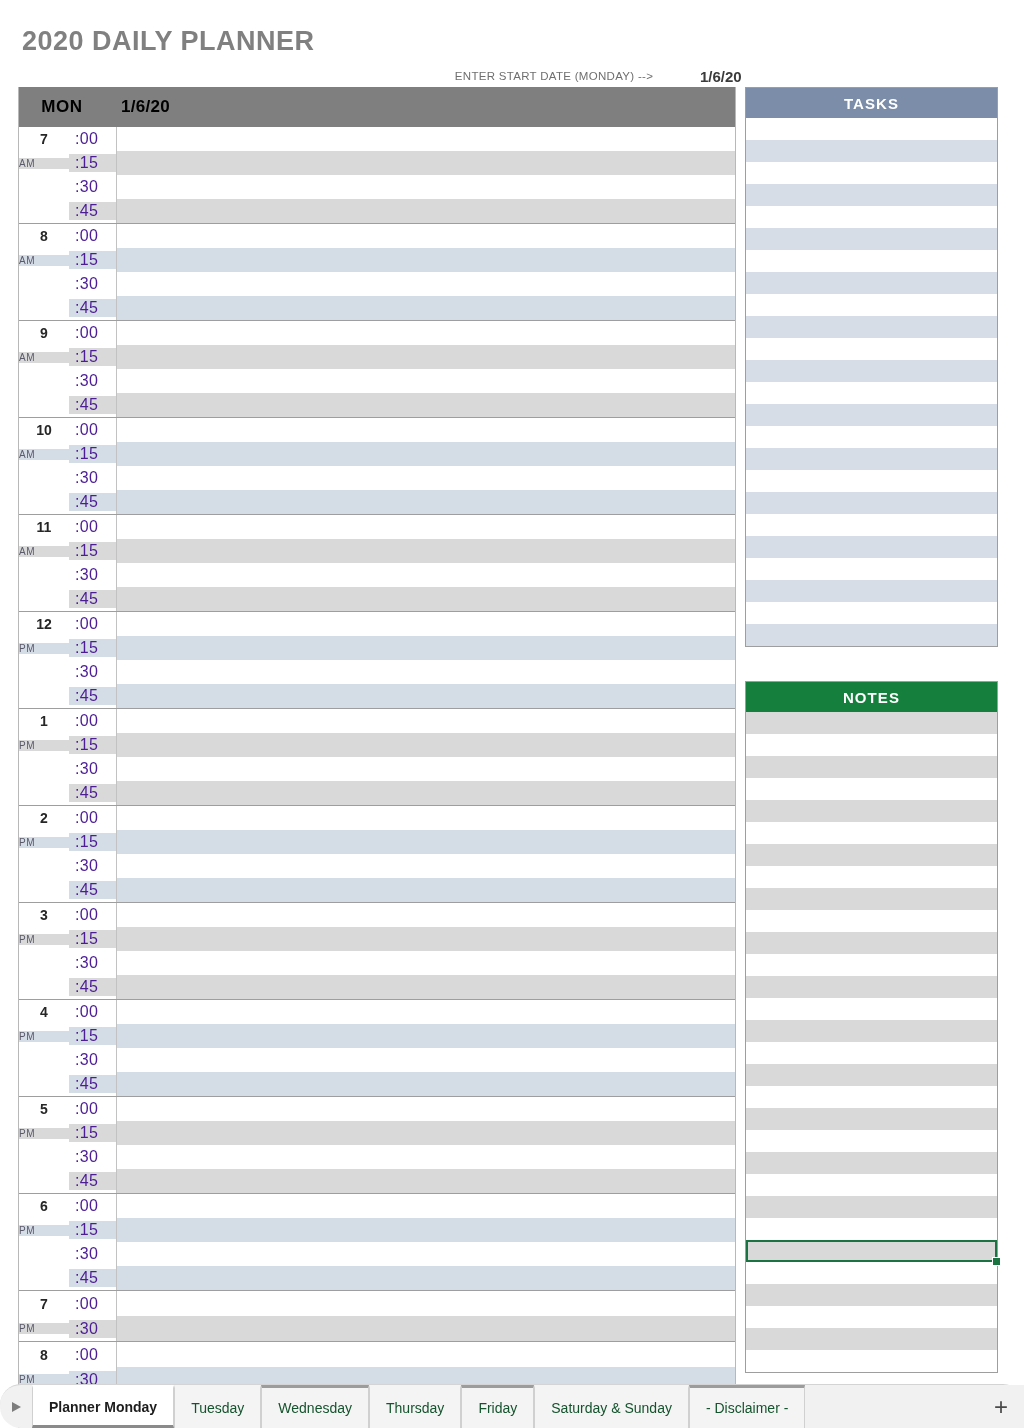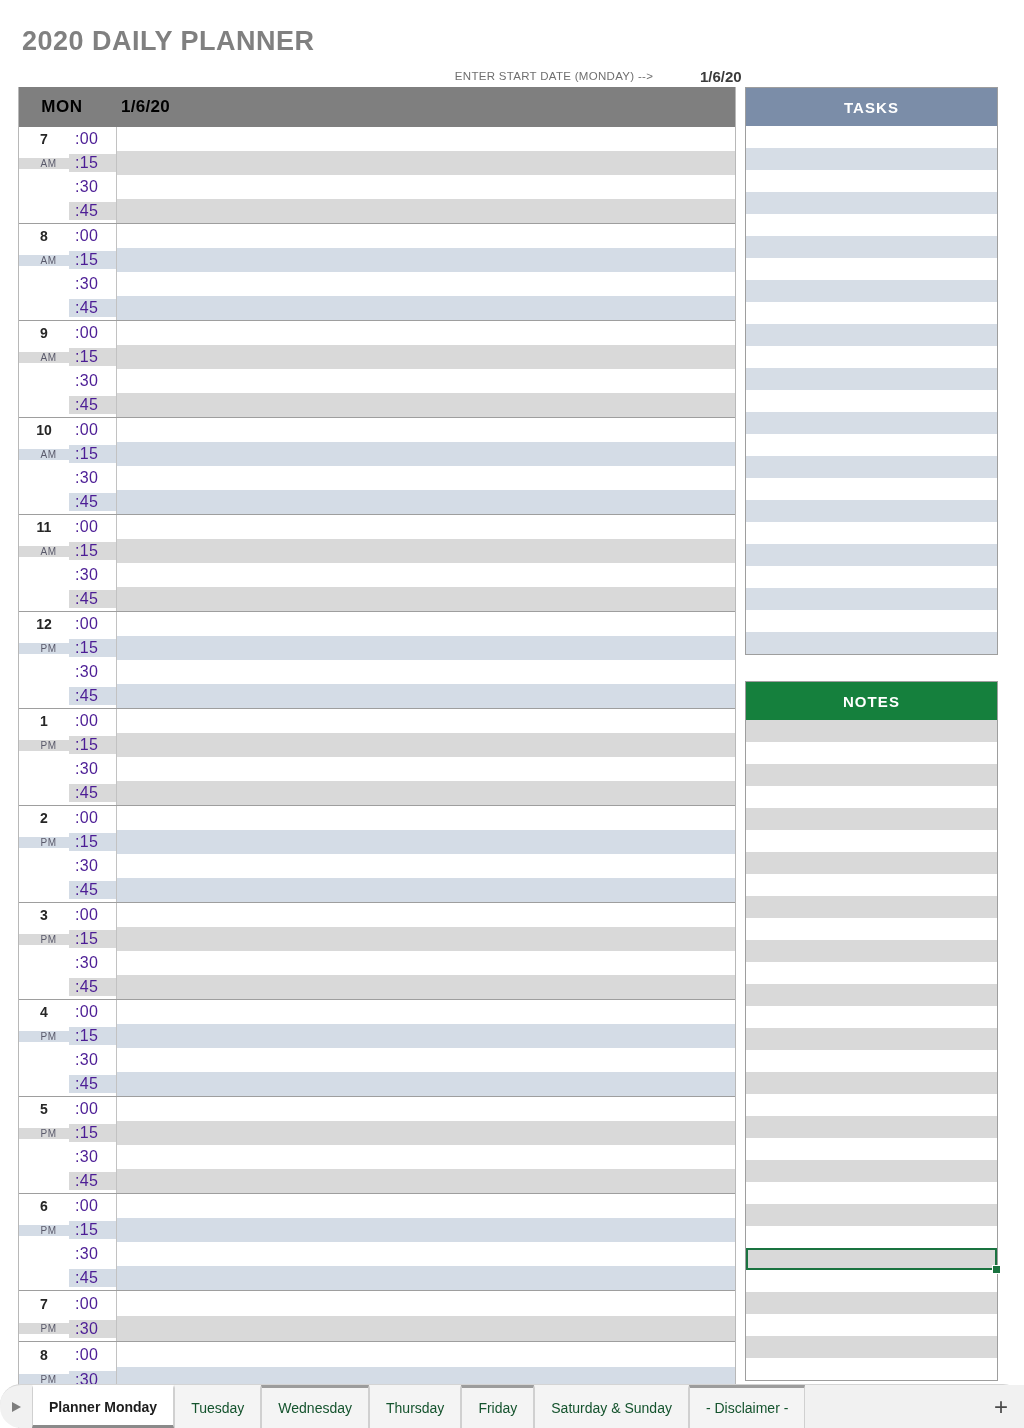--- a/index.html
+++ b/index.html
@@ -100,25 +100,24 @@
   .c-hour {
     width: 50px;
     text-align: center;
     font-size: 14px;
     font-weight: bold;
     color: #262626;
     border-right: none;
   }
   .c-ampm {
     width: 50px;
-    text-align: center;
+    text-align: left;
     font-size: 10px;
     letter-spacing: 0.6px;
     color: #5a5a6b;
-    padding-left: 9px;
   }
   .c-blank { width: 50px; }
   .c-min {
     width: 47px;
     text-align: left;
     padding-left: 6px;
     font-size: 16px;
     color: #4c1d95;
     letter-spacing: 0.3px;
   }
@@ -134,21 +133,21 @@
   .bg-blue   { background: #d4dce6; }
 
   
   .panel {
     position: absolute;
     left: 745px;
     width: 253px;
     border: 1px solid #9e9e9e;
   }
   .panel-head {
-    height: 38px;
+    height: 30px;
     display: flex;
     align-items: center;
     justify-content: center;
     color: #ffffff;
     font-size: 15px;
     font-weight: bold;
     letter-spacing: 1.1px;
   }
   #tasks-panel { top: 87px; }
   #tasks-head { background: #7b8da8; }

